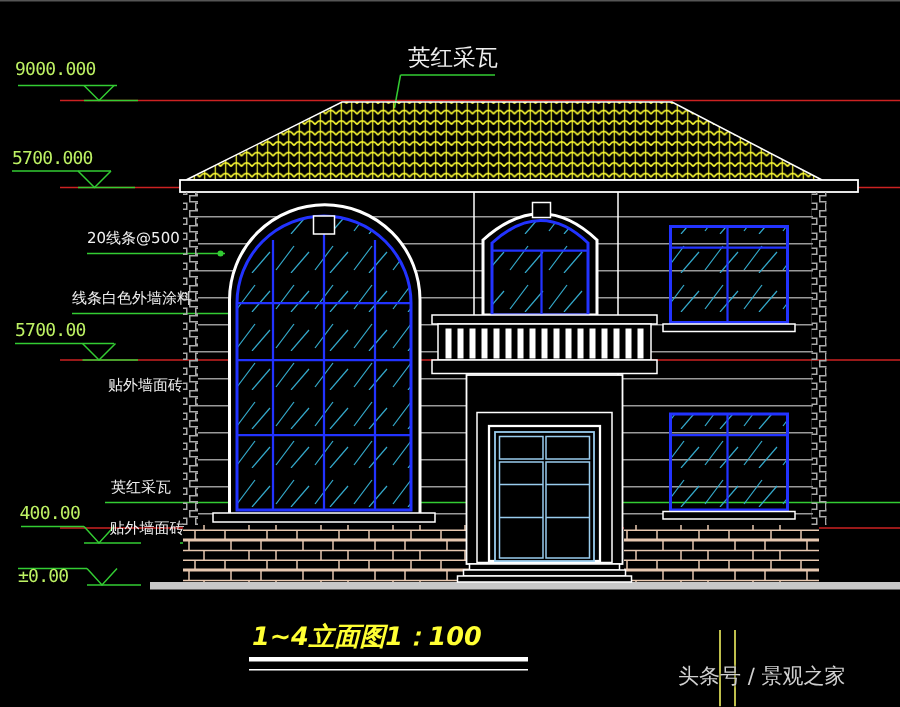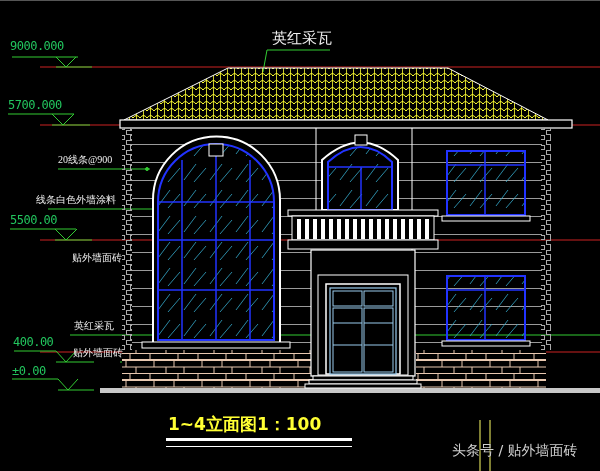--- a/index.html
+++ b/index.html
@@ -1,22 +1,22 @@
 <!DOCTYPE html>
 <html><head>
 <meta charset="utf-8">
 <style>
   html, body { margin:0; padding:0; background:#000; }
   body { width:600px; height:471px; position:relative; overflow:hidden; font-family:"DejaVu Sans", sans-serif; }
   .topbar { position:absolute; left:0; top:0; width:600px; height:1px; background:#555; }
   svg { position:absolute; left:0; top:0; }
-  .lbl { position:absolute; color:#fff; font-size:11px; white-space:nowrap; line-height:1;font-family:Liberation Serif, serif; }
-  .elev { font-family:"DejaVu Sans Mono", monospace; font-size:12px; color:#22c55e; letter-spacing:-0.5px; }
+  .lbl { position:absolute; color:#fff; font-size:11px; white-space:nowrap; line-height:1; }
+  .elev { font-family:"DejaVu Sans Mono", monospace; font-size:12px; color:#bef264; letter-spacing:-0.5px; }
   .note { font-size:10px; color:#f0f0f0; }
-  .title { position:absolute; left:168px; top:413px; color:#ffff33; font-weight:bold; font-size:17px; white-space:nowrap; font-family:"DejaVu Sans", sans-serif; }
+  .title { position:absolute; left:168px; top:413px; color:#ffff33; font-weight:bold; font-size:17px; white-space:nowrap; font-family:"DejaVu Sans", sans-serif;font-style:italic; }
   .watermark { position:absolute; left:452px; top:442px; color:#d0d0d0; font-size:14px; white-space:nowrap; text-shadow:0 0 2px #000; }
 </style>
 </head>
 <body>
 
 <div class="topbar"></div>
 
 <svg width="600" height="471" viewBox="0 0 600 471">
   <defs>
     <pattern id="tiles" x="0" y="0" width="7" height="7" patternUnits="userSpaceOnUse">
@@ -174,26 +174,26 @@
   </g>
 
   <rect x="166" y="438" width="186" height="3" fill="#fff"></rect>
   <rect x="166" y="446" width="186" height="1" fill="#fff"></rect>
   <line x1="480" y1="420" x2="480" y2="471" stroke="#ffff66" stroke-width="1"></line>
   <line x1="490" y1="420" x2="490" y2="471" stroke="#ffff66" stroke-width="1"></line>
 </svg>
 
 <div class="lbl elev" style="left:10px;top:40px">9000.000</div>
 <div class="lbl elev" style="left:8px;top:99px">5700.000</div>
-<div class="lbl elev" style="left:10px;top:214px">5500.00</div>
+<div class="lbl elev" style="left:10px;top:214px">5700.00</div>
 <div class="lbl elev" style="left:13px;top:336px">400.00</div>
-<div class="lbl elev" style="left:12px;top:365px">±0.00</div>
+<div class="lbl elev" style="left:12px;top:378px">±0.00</div>
 
-<div class="lbl note" style="left:58px;top:155px">20线条@900</div>
-<div class="lbl note" style="left:36px;top:195px">线条白色外墙涂料</div>
+<div class="lbl note" style="left:58px;top:155px">20线条@500</div>
+<div class="lbl note" style="left:48px;top:195px">线条白色外墙涂料</div>
 <div class="lbl note" style="left:72px;top:253px">贴外墙面砖</div>
 <div class="lbl note" style="left:74px;top:321px">英红采瓦</div>
 <div class="lbl note" style="left:73px;top:348px">贴外墙面砖</div>
 
 <div class="lbl" style="left:272px;top:31px;font-size:15px;color:#f0f0f0">英红采瓦</div>
 
 <div class="title">1~4立面图1：100</div>
-<div class="watermark">头条号 / 贴外墙面砖</div>
+<div class="watermark">头条号 / 景观之家</div>
 
 </body></html>

